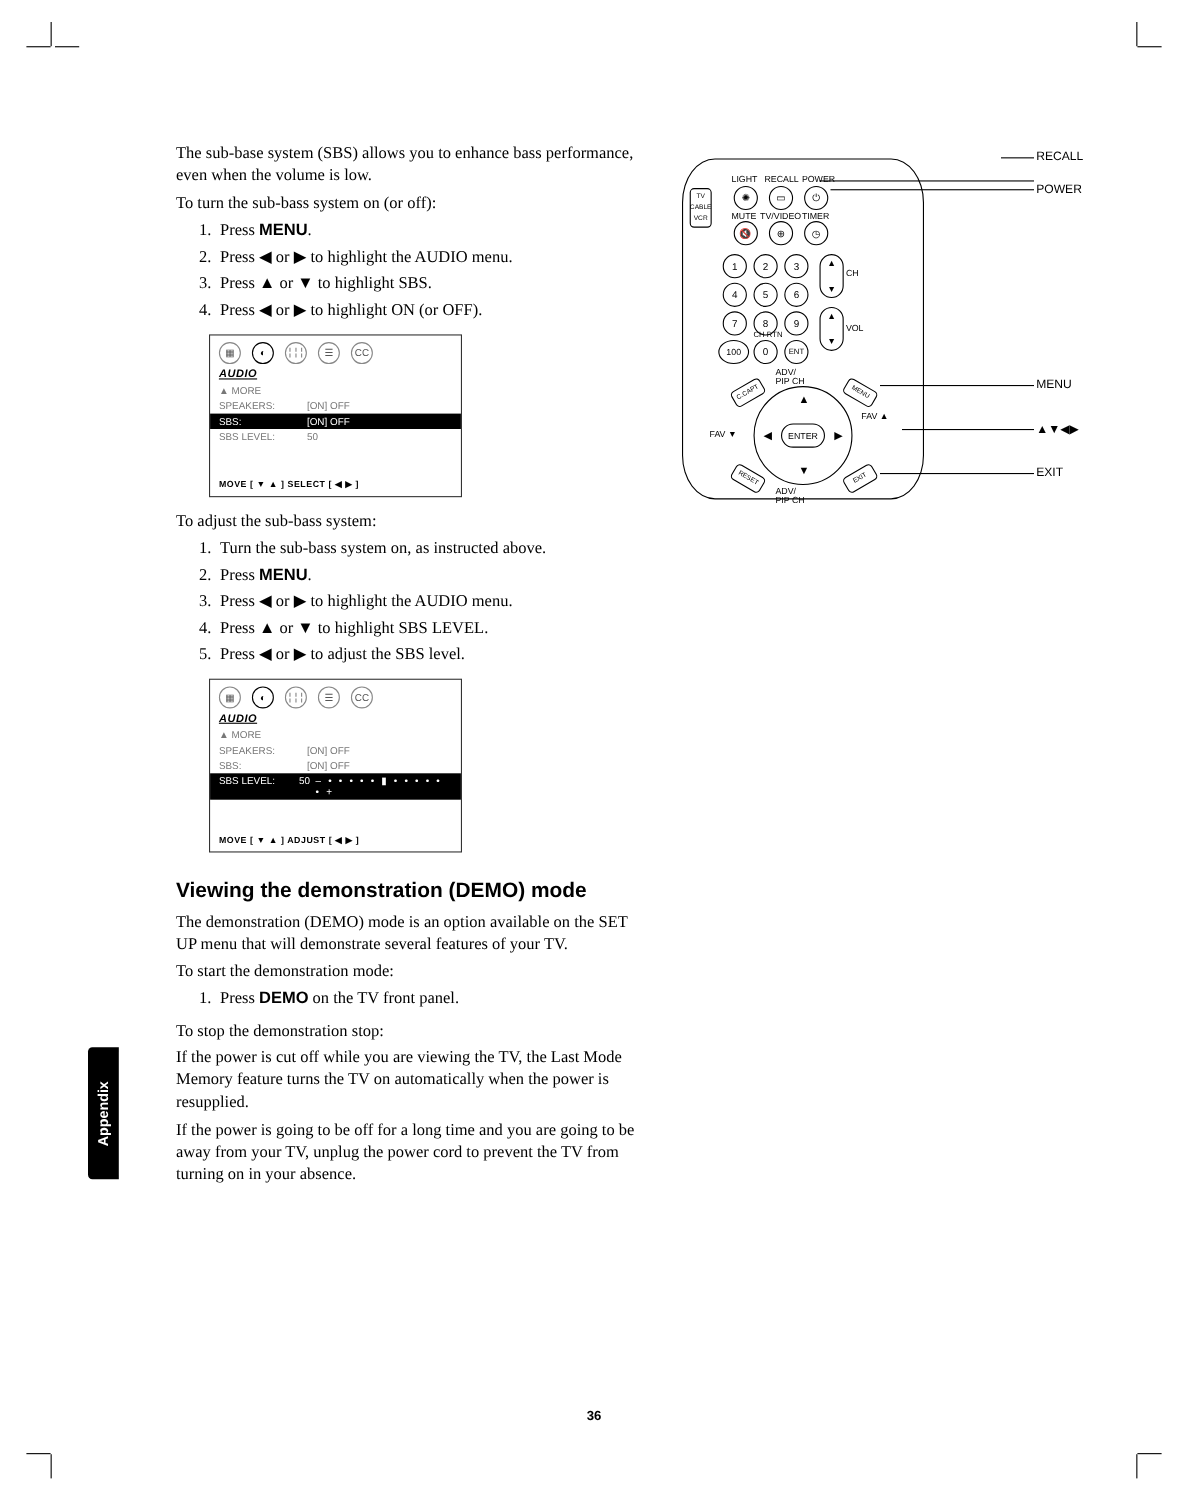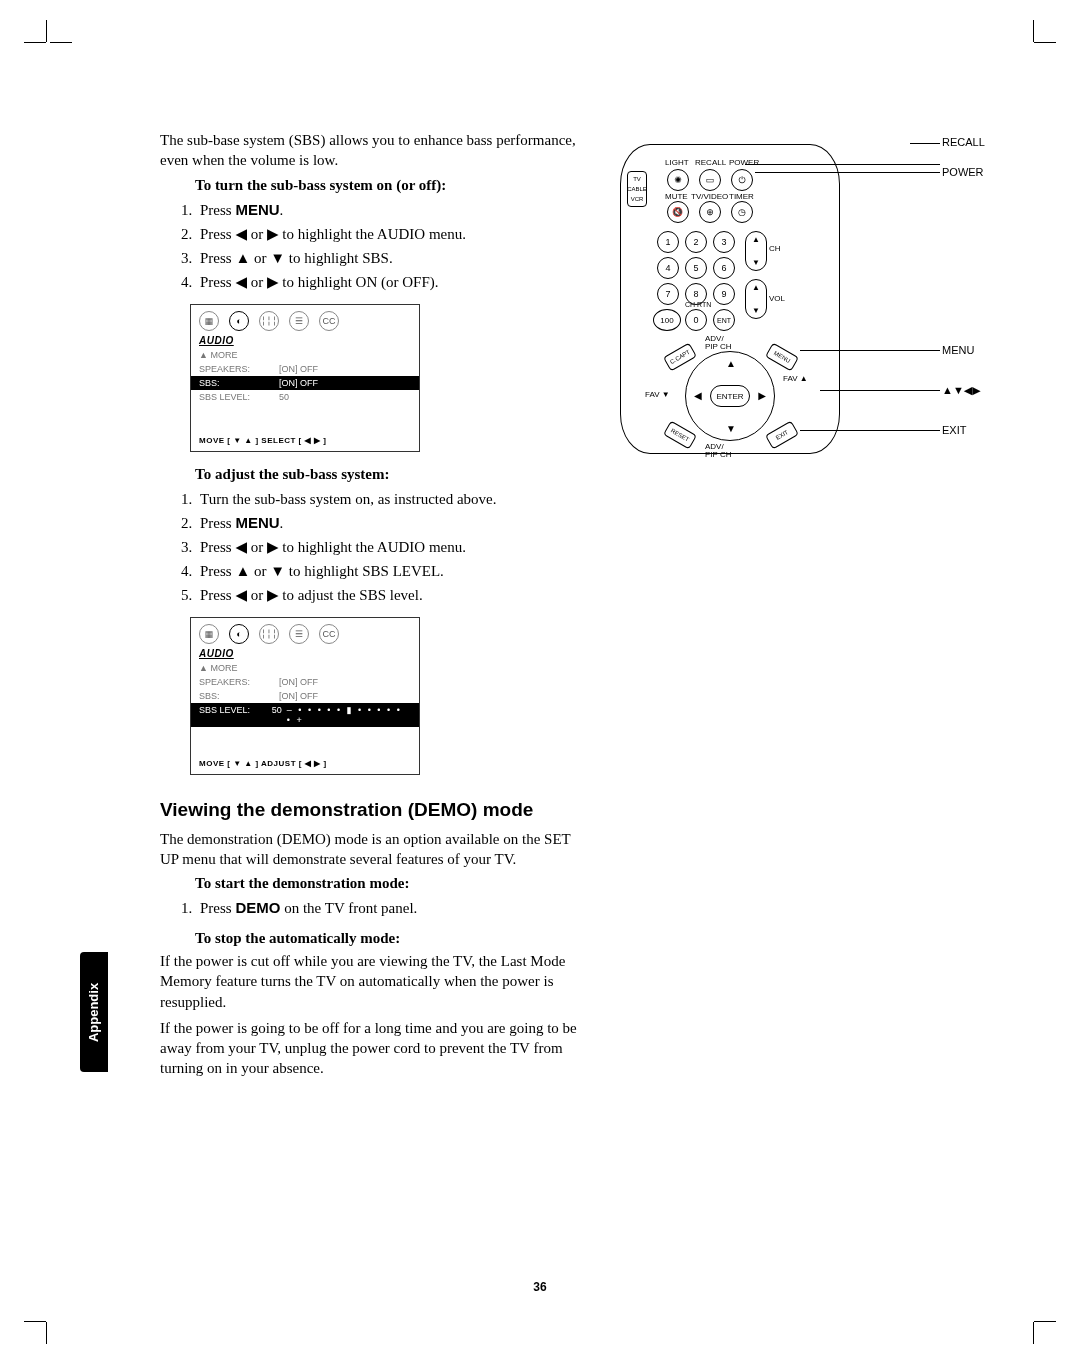--- a/index.html
+++ b/index.html
@@ -7,21 +7,21 @@
   .page { position: relative; width: 1080px; height: 1364px; }
 
   
   .crop { position: absolute; background: #000; }
   .crop.h { height: 1px; width: 22px; }
   .crop.v { width: 1px; height: 22px; }
 
   .content { position: absolute; top: 130px; left: 160px; width: 420px; }
   .h3 { font-family: Arial, Helvetica, sans-serif; font-weight: bold; font-size: 16px; margin-bottom: 6px; }
   .body { font-size: 15px; line-height: 1.35; margin-bottom: 6px; }
-  .subhead { font-weight: bold; font-size: 15px; margin-top: 4px; margin-bottom: 4px; margin-left: 35px; }
+  .subhead { font-weight: normal; font-size: 15px; margin-top: 4px; margin-bottom: 4px; }
   ol.steps { list-style: decimal; margin-left: 36px; font-size: 15px; line-height: 1.6; }
   ol.steps li { padding-left: 4px; }
   .kw { font-family: Arial, Helvetica, sans-serif; font-weight: bold; }
 
   .osd { width: 230px; margin: 10px 0 14px 30px; border: 1px solid #333; font-family: Arial, sans-serif; font-size: 9px; background: #fff; }
   .osd-icons { display: flex; gap: 10px; padding: 6px 8px 4px 8px; align-items: center; }
   .osd-icons .ic { width: 20px; height: 20px; border: 1px solid #888; border-radius: 50%; display: flex; align-items: center; justify-content: center; font-size: 9px; color: #555; }
   .osd-icons .ic.sel { border-color: #000; color: #000; font-weight: bold; }
   .osd-title { font-weight: bold; font-style: italic; font-size: 10px; padding: 0 8px 2px 8px; text-decoration: underline; letter-spacing: 0.5px; }
   .osd-row { display: flex; padding: 2px 8px; color: #777; }
@@ -143,21 +143,21 @@
       <div style="height:14px"></div>
       <div class="osd-foot"><b>MOVE [ ▼ ▲ ]    ADJUST [ ◀  ▶ ]</b></div>
     </div>
 
     <div class="h2">Viewing the demonstration (DEMO) mode</div>
     <div class="body">The demonstration (DEMO) mode is an option available on the SET UP menu that will demonstrate several features of your TV.</div>
     <div class="subhead">To start the demonstration mode:</div>
     <ol class="steps">
       <li><span>Press </span><span class="kw">DEMO</span><span> on the TV front panel.</span></li>
     </ol>
-    <div class="subhead" style="margin-top:10px">To stop the automatically mode:</div>
+    <div class="subhead" style="margin-top:10px">To stop the demonstration stop:</div>
 
     <div class="body">If the power is cut off while you are viewing the TV, the Last Mode Memory feature turns the TV on automatically when the power is resupplied.</div>
     <div class="body">If the power is going to be off for a long time and you are going to be away from your TV, unplug the power cord to prevent the TV from turning on in your absence.</div>
 
   </div>
 
   <div class="remote-wrap">
     <div class="remote-body">
 
       <div class="switch">

